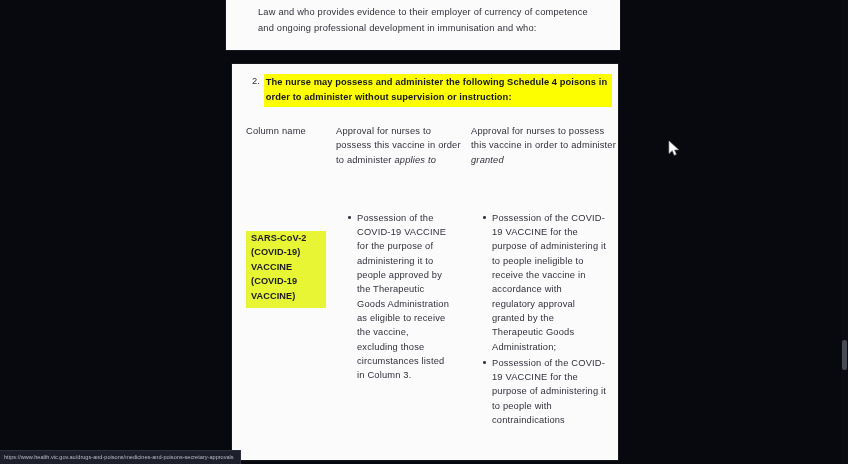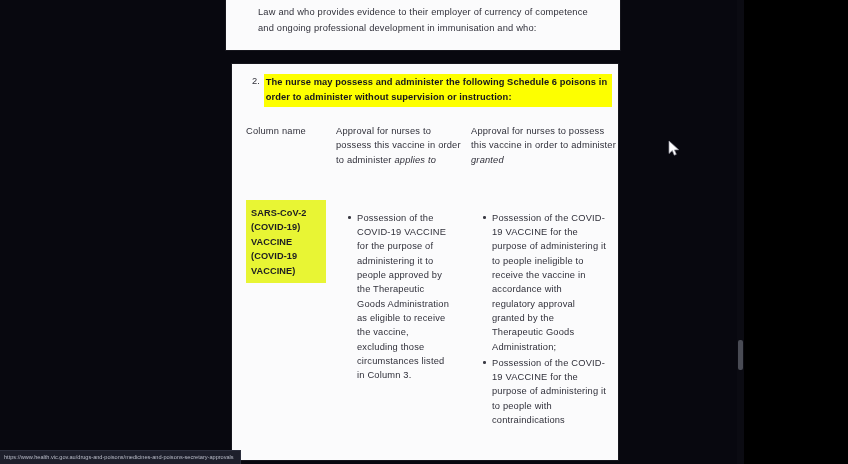--- a/index.html
+++ b/index.html
@@ -11,21 +11,21 @@
     height: 464px;
     overflow: hidden;
     background: #000000;
     font-family: "Liberation Sans", sans-serif;
     position: relative;
   }
 
   #viewport {
     position: absolute;
     left: 0; top: 0;
-    width: 744px;
+    width: 848px;
     height: 464px;
     background: #08080f;
     overflow: hidden;
   }
 
   
   .page {
     position: absolute;
     background: #fbfbfc;
     box-shadow: 0 0 0 1px rgba(255,255,255,0.06);
@@ -114,21 +114,22 @@
 
   
   #generic-name {
     display: inline-block;
     background: #e8f534;
     color: #1c1c22;
     font-weight: bold;
     font-size: 9.2px;
     line-height: 14.5px;
     letter-spacing: 0.01em;
-    padding: 6px 6px 5px 5px;
+    padding: 0 6px 5px 5px;
+    margin-top: 31px;
   }
 
   ul.bullets {
     list-style: none;
     margin: 11px;
     padding: 0;
   }
   ul.bullets > li {
     position: relative;
     padding-left: 10px;
@@ -203,21 +204,21 @@
 <div id="viewport">
 
   <div class="page" id="page-top">
     <div id="top-para" class="doc-text">Law and who provides evidence to their employer of currency of competence and ongoing professional development in immunisation and who:</div>
   </div>
 
   <div class="page" id="page-main">
 
     <div id="heading-row">
       <span id="heading-num">2.</span>
-      <span id="heading-text">The nurse may possess and administer the following Schedule 6 poisons in order to administer without supervision or instruction:</span>
+      <span id="heading-text">The nurse may possess and administer the following Schedule 4 poisons in order to administer without supervision or instruction:</span>
     </div>
 
     <div id="table">
 
       <div class="trow" id="row-header">
         <div class="col1 hdr">Column name</div>
         <div class="col2 hdr">
           <span>Approval for nurses to possess this vaccine in order to administer </span><span class="ital">applies to</span>
         </div>
         <div class="col3 hdr">

